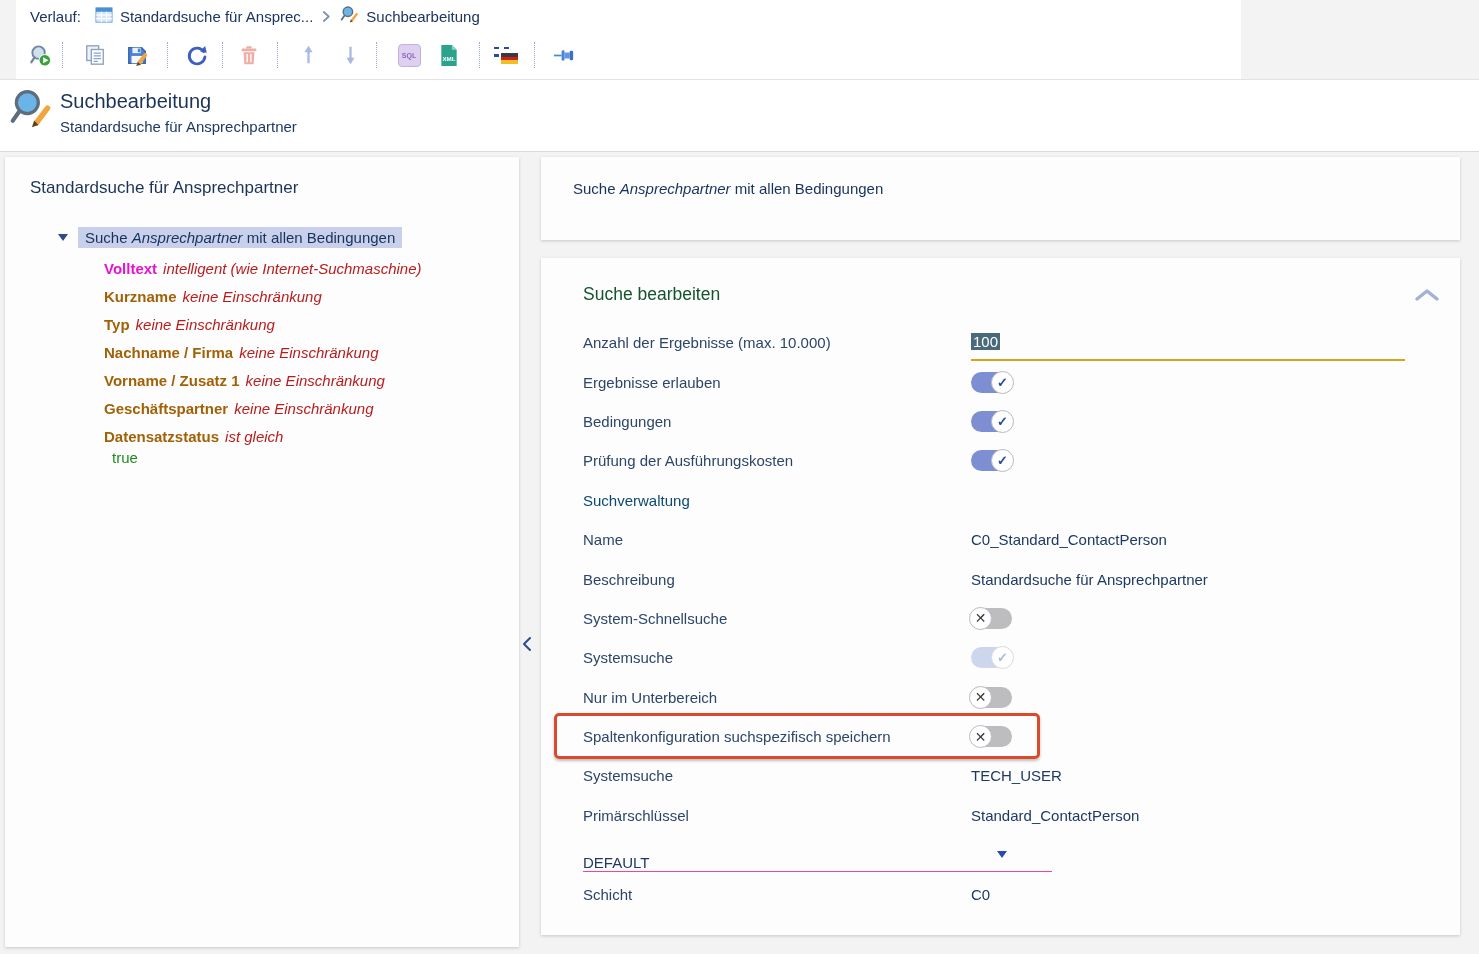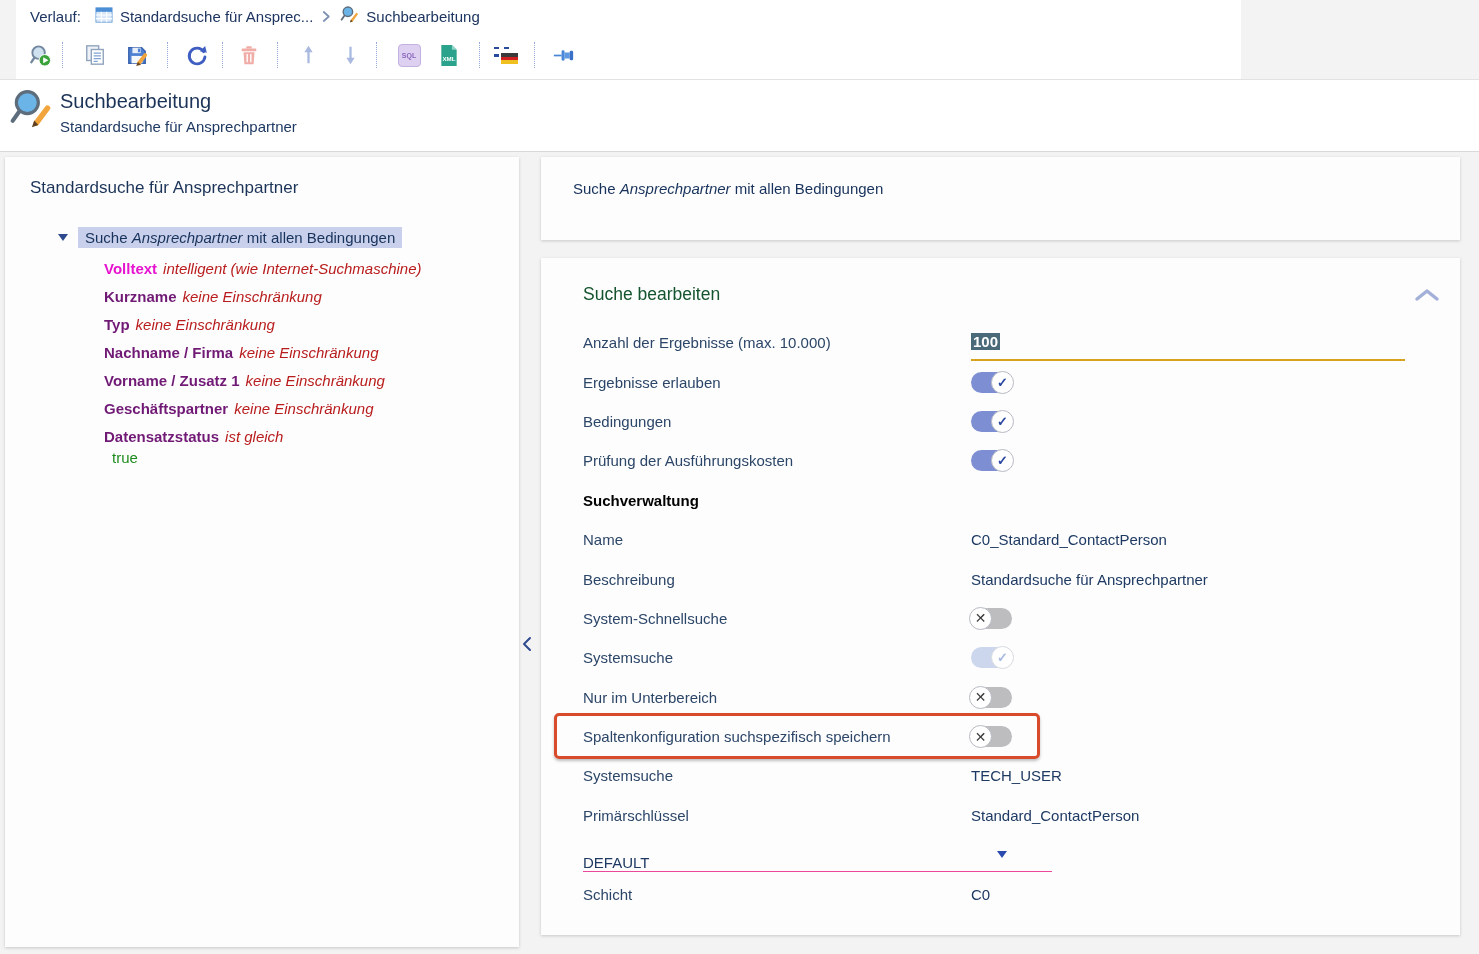--- a/index.html
+++ b/index.html
@@ -41,38 +41,38 @@
   
   .tree-root{position:absolute;left:53px;top:70px;display:flex;align-items:center;cursor:pointer;}
   .tri-down{width:0;height:0;border-left:5.5px solid transparent;border-right:5.5px solid transparent;
     border-top:7px solid #2e4a8f;margin-right:10px;}
   .sentence{font-size:15px;color:#17325b;}
   .sentence .ent{font-style:italic;}
   .sentence .qty{font-weight:400;}
   .tree-root .sentence{background:#c9d0ec;padding:2px 7px;}
   .tree-kids{position:absolute;left:99px;top:98px;}
   .trow{height:28px;line-height:28px;font-size:15px;white-space:nowrap;cursor:pointer;}
-  .trow .fld{font-weight:700;color:#701a75;margin-right:6px;}
+  .trow .fld{font-weight:700;color:#a16207;margin-right:6px;}
   .trow .fld.magenta{color:#e613cf;}
   .trow .op{color:#b91c1c;font-style:italic;}
   .tval{height:19px;line-height:19px;font-size:15px;color:#1f8c1f;margin-left:8px;margin-top:-3px;cursor:pointer;}
   
   #gutter-collapse{position:absolute;left:521px;top:484px;width:16px;height:18px;cursor:pointer;}
   
   #sumcard{left:541px;top:5px;width:919px;height:83px;}
   #sumcard .sentence{position:absolute;left:32px;top:23px;}
   #editcard{left:541px;top:106px;width:919px;height:677px;}
   #editcard .ec-title{position:absolute;left:42px;top:26px;font-size:17.5px;color:#14532d;}
   #editcard .ec-collapse{position:absolute;right:20px;top:30px;cursor:pointer;}
   #form{position:absolute;left:0;top:65px;right:0;}
   .frow{height:39.4px;display:flex;align-items:center;padding-left:42px;}
   .flabel{flex:0 0 388px;font-size:15px;color:#2c4668;}
-  .flabel.bold{font-weight:700;color:#000000;}
+  .flabel.bold{font-weight:400;color:#0c4a6e;}
   .fvalue{font-size:15px;color:#1e3a63;}
-  .inputline{width:434px;height:34px;border-bottom:2px solid #d7a31e;display:flex;align-items:center;cursor:text;font-weight:bold;}
+  .inputline{width:434px;height:34px;border-bottom:2px solid #d7a31e;display:flex;align-items:center;cursor:text;}
   .selval{background:#4a6a79;color:#ffffff;font-size:15px;padding:0 2px;}
   .ddline{width:469px;height:34px;border-bottom:1px solid #ec4899;display:flex;align-items:flex-end;
     position:relative;cursor:pointer;}
   .dd-arrow{position:absolute;right:45px;top:14px;width:0;height:0;
     border-left:5.5px solid transparent;border-right:5.5px solid transparent;border-top:7px solid #2a4aad;}
   
   .toggle{width:41px;height:21px;border-radius:11px;position:relative;display:inline-block;cursor:pointer;}
   .toggle .knob{position:absolute;width:23px;height:23px;top:-1px;background:#fff;
     border:1px solid #b6bac2;border-radius:50%;box-sizing:border-box;
     display:flex;align-items:center;justify-content:center;font-size:13px;font-weight:700;}

